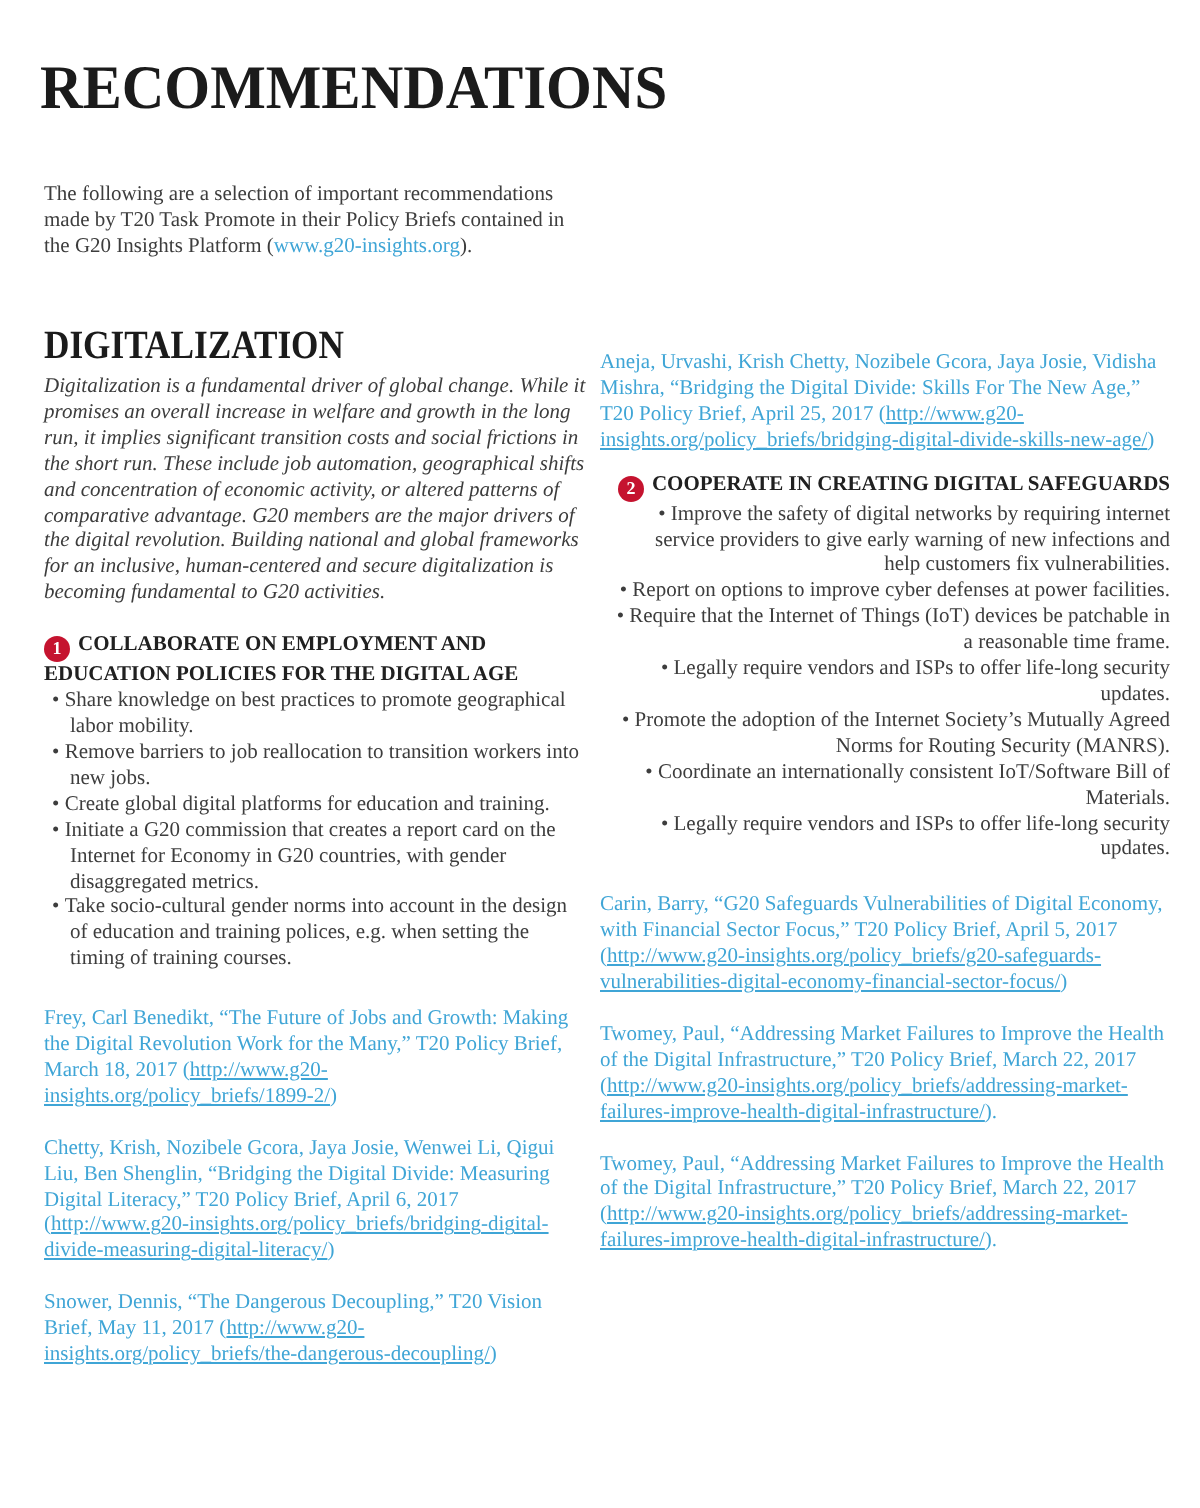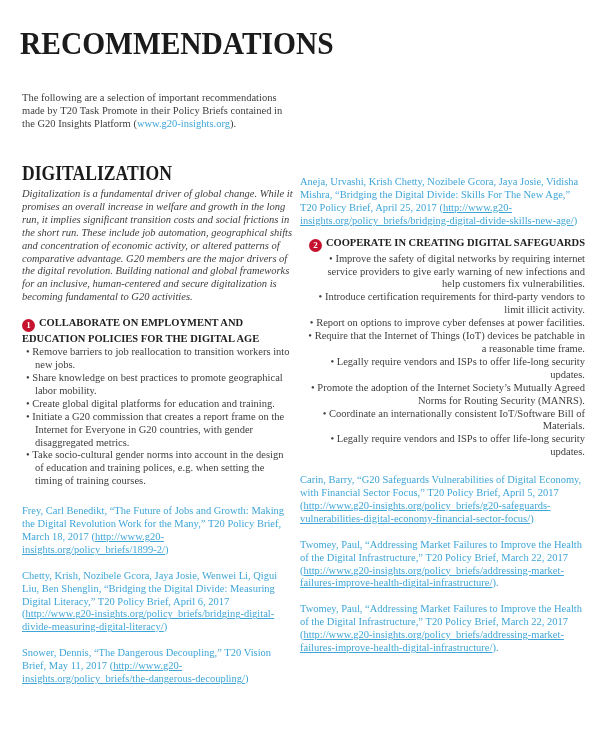--- a/index.html
+++ b/index.html
@@ -69,24 +69,24 @@
 
     <h2 class="h2">DIGITALIZATION</h2>
 
     <p class="lede">Digitalization is a fundamental driver of global change. While it promises an overall increase in welfare and growth in the long run, it implies significant transition costs and social frictions in the short run. These include job automation, geographical shifts and concentration of economic activity, or altered patterns of comparative advantage. G20 members are the major drivers of the digital revolution. Building national and global frameworks for an inclusive, human-centered and secure digitalization is becoming fundamental to G20 activities.</p>
 
     <div class="rec">
       <p class="rec-head">
         <span class="num" style="background: rgb(197, 19, 47);">1</span><span>COLLABORATE ON EMPLOYMENT AND EDUCATION POLICIES FOR THE DIGITAL AGE</span>
       </p>
       <ul class="bullets">
+        <li>Share knowledge on best practices to promote geographical labor mobility.</li>
         <li>Remove barriers to job reallocation to transition workers into new jobs.</li>
-        <li>Share knowledge on best practices to promote geographical labor mobility.</li>
         <li>Create global digital platforms for education and training.</li>
-        <li>Initiate a G20 commission that creates a report frame on the Internet for Everyone in G20 countries, with gender disaggregated metrics.</li>
+        <li>Initiate a G20 commission that creates a report card on the Internet for Economy in G20 countries, with gender disaggregated metrics.</li>
         <li>Take socio-cultural gender norms into account in the design of education and training polices, e.g. when setting the timing of training courses.</li>
       </ul>
     </div>
 
     <p class="cite cite-first-left" style="color: rgb(63, 165, 214);">
       <span>Frey, Carl Benedikt, “The Future of Jobs and Growth: Making the Digital Revolution Work for the Many,” T20 Policy Brief, March 18, 2017 (</span><a style="color: rgb(63, 165, 214);">http://www.g20-insights.org/policy_briefs/1899-2/</a><span>)</span>
     </p>
 
     <p class="cite" style="color: rgb(63, 165, 214);">
       <span>Chetty, Krish, Nozibele Gcora, Jaya Josie, Wenwei Li, Qigui Liu, Ben Shenglin, “Bridging the Digital Divide: Measuring Digital Literacy,” T20 Policy Brief, April 6, 2017 (</span><a style="color: rgb(63, 165, 214);">http://www.g20-insights.org/policy_briefs/bridging-digital-divide-measuring-digital-literacy/</a><span>)</span>
@@ -103,21 +103,20 @@
     <p class="cite" style="margin-top: 0px; color: rgb(63, 165, 214);">
       <span>Aneja, Urvashi, Krish Chetty, Nozibele Gcora, Jaya Josie, Vidisha Mishra, “Bridging the Digital Divide: Skills For The New Age,” T20 Policy Brief, April 25, 2017 (</span><a style="color: rgb(63, 165, 214);">http://www.g20-insights.org/policy_briefs/bridging-digital-divide-skills-new-age/</a><span>)</span>
     </p>
 
     <div class="rec rec2">
       <p class="rec-head">
         <span class="num" style="background: rgb(197, 19, 47);">2</span><span>COOPERATE IN CREATING DIGITAL SAFEGUARDS</span>
       </p>
       <ul class="bullets">
         <li>Improve the safety of digital networks by requiring internet service providers to give early warning of new infections and help customers fix vulnerabilities.</li>
-        <li>Introduce certification requirements for third-party vendors to limit illicit activity.</li>
         <li>Report on options to improve cyber defenses at power facilities.</li>
         <li>Require that the Internet of Things (IoT) devices be patchable in a reasonable time frame.</li>
         <li>Legally require vendors and ISPs to offer life-long security updates.</li>
         <li>Promote the adoption of the Internet Society’s Mutually Agreed Norms for Routing Security (MANRS).</li>
         <li>Coordinate an internationally consistent IoT/Software Bill of Materials.</li>
         <li>Legally require vendors and ISPs to offer life-long security updates.</li>
       </ul>
     </div>
 
     <p class="cite cite-first-right" style="color: rgb(63, 165, 214);">

